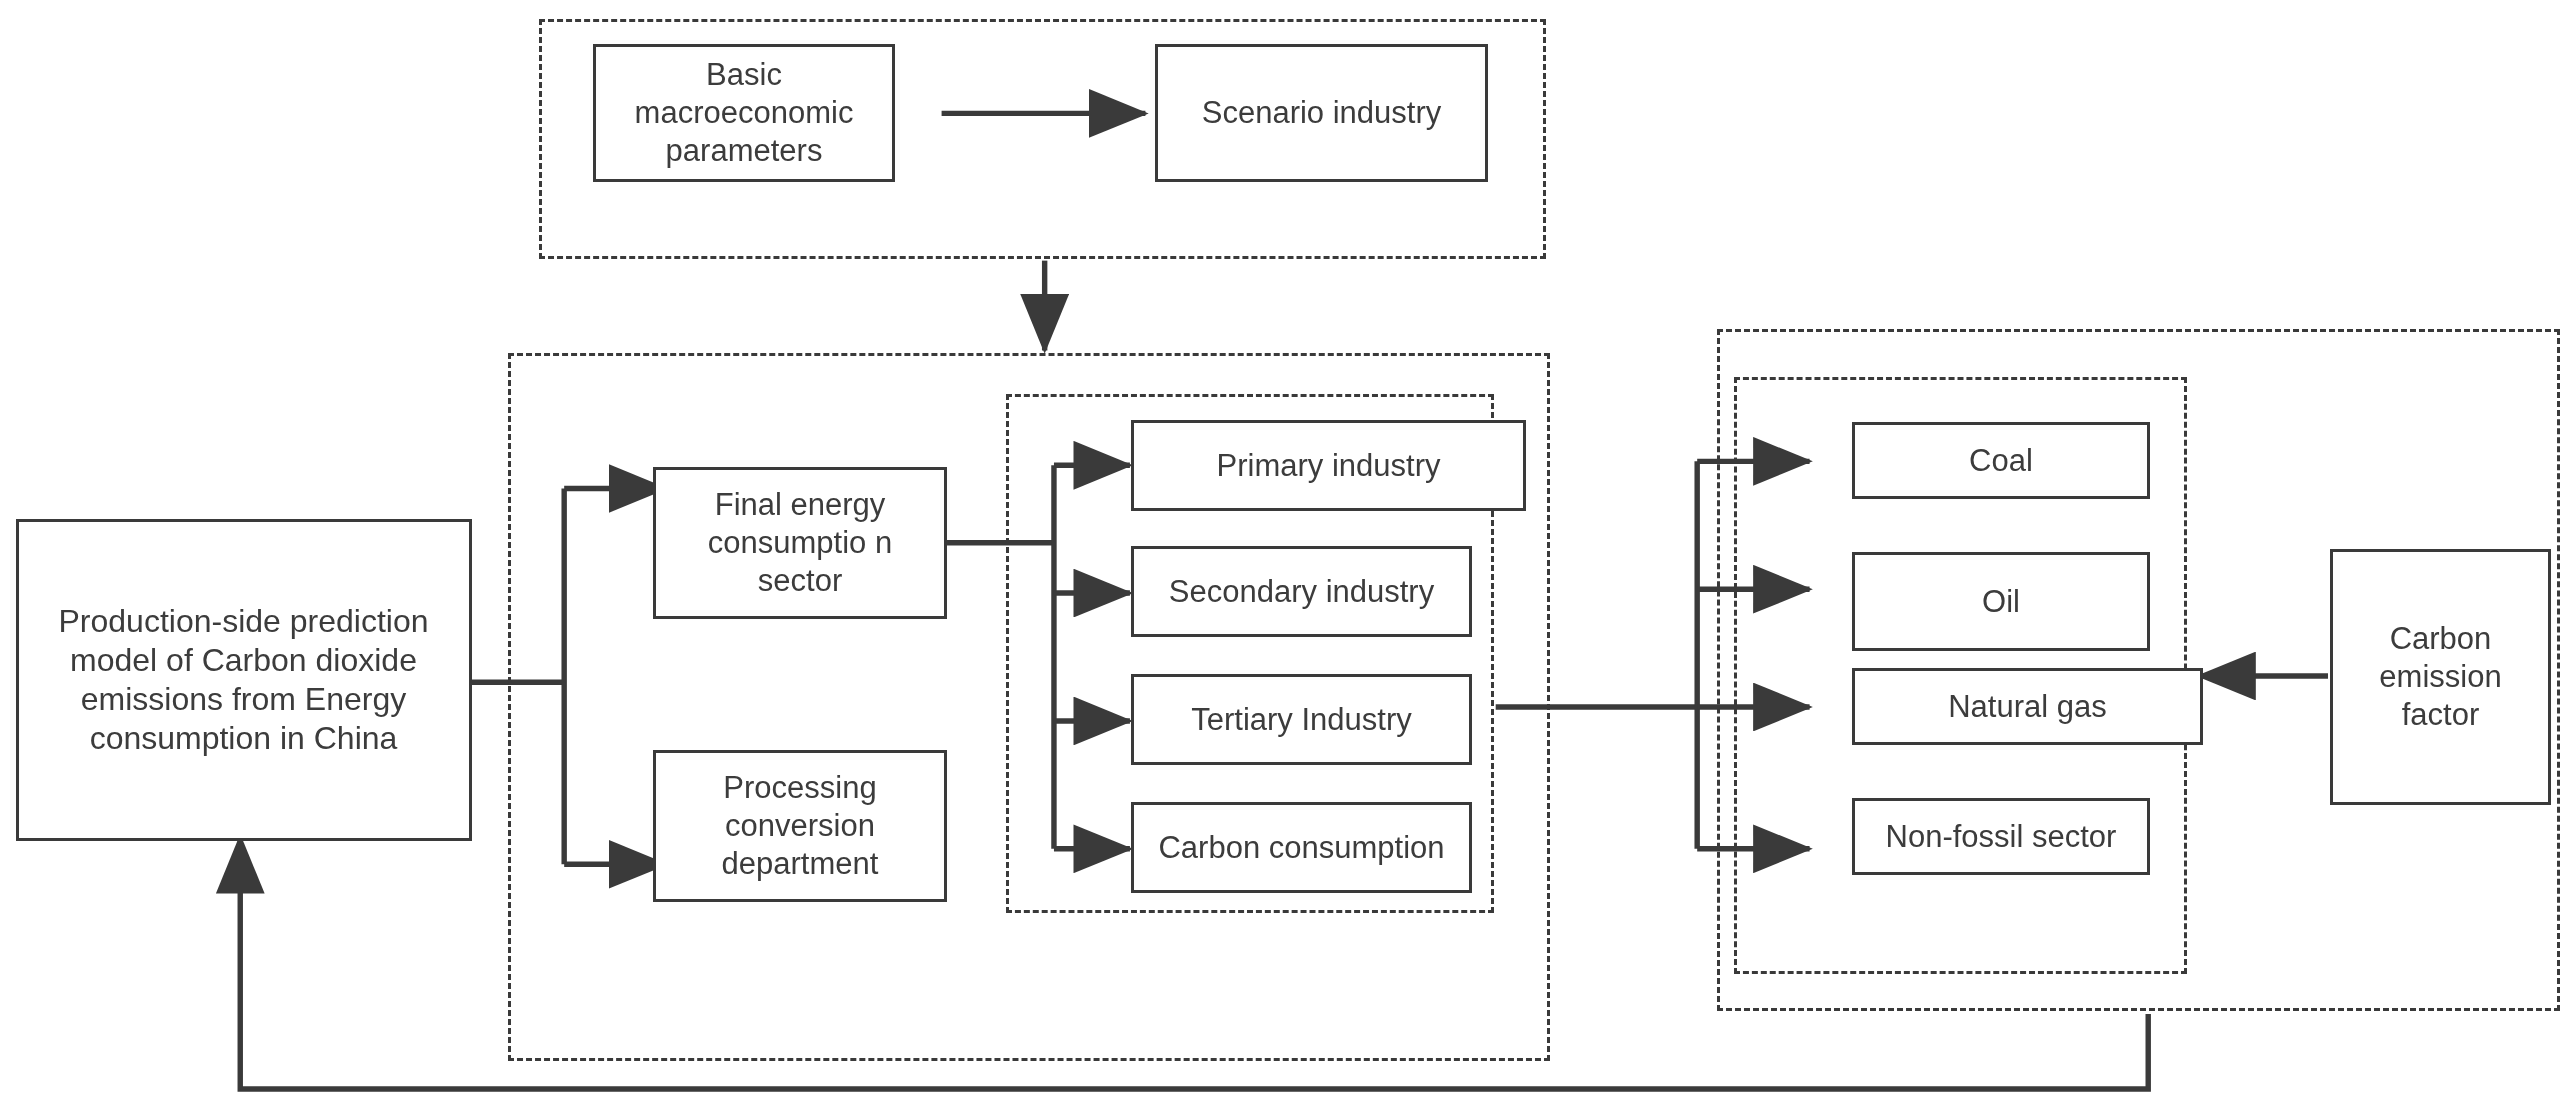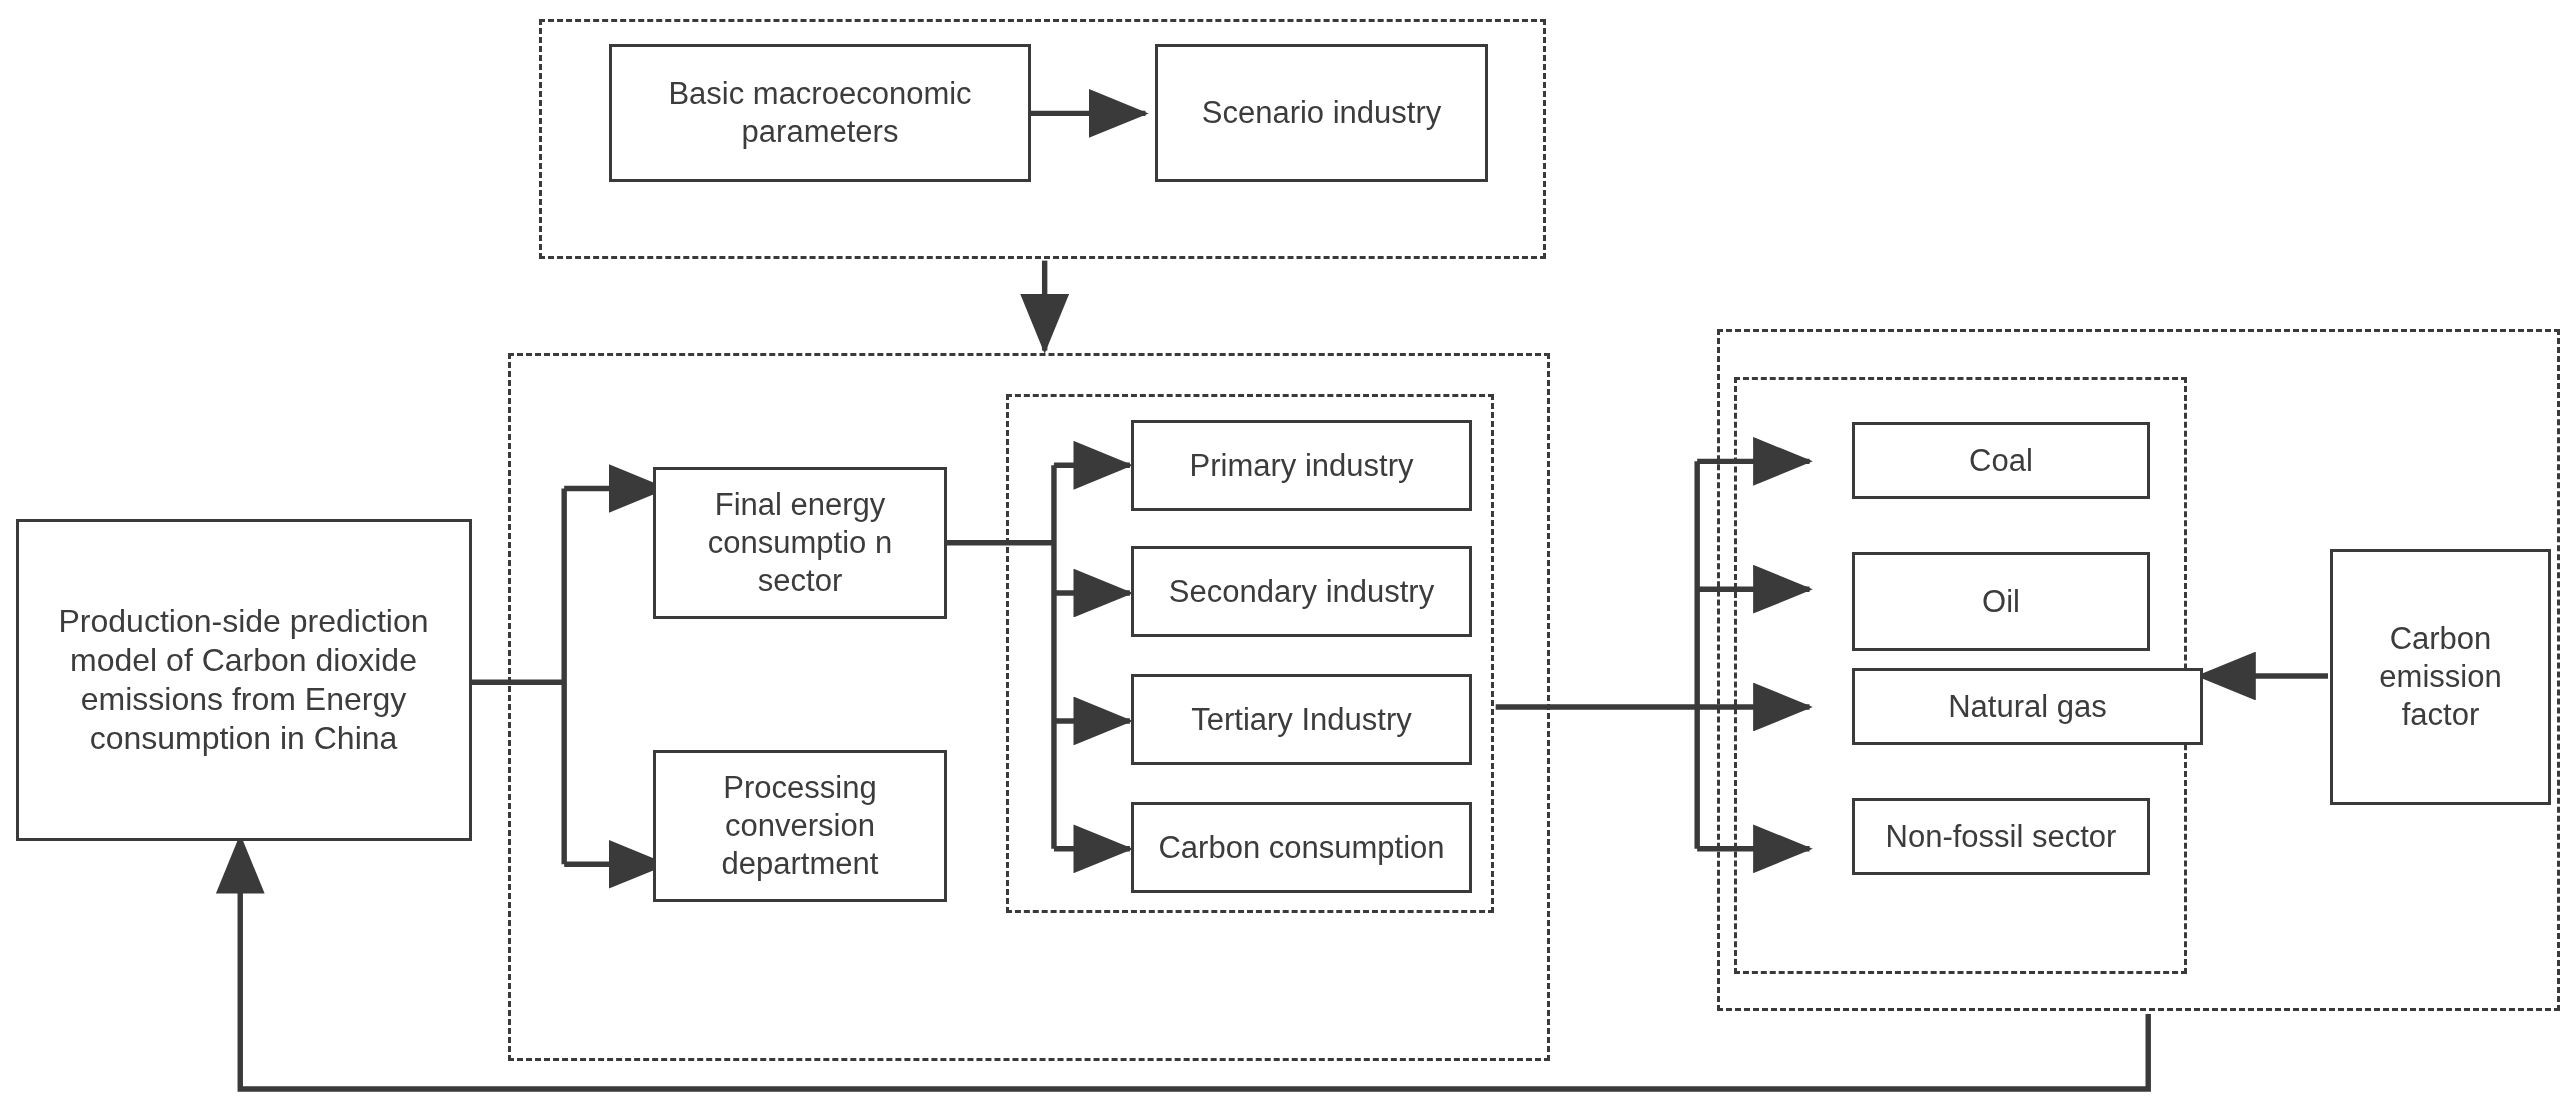--- a/index.html
+++ b/index.html
@@ -95,29 +95,29 @@
       <polyline points="2190,1095 2335,1095" marker-end="url(#ah)"></polyline>
 
       <line x1="3004" y1="872" x2="2838" y2="872" marker-end="url(#ah)"></line>
 
       <polyline points="2772,1308 2772,1405 310,1405 310,1080" marker-end="url(#ah)"></polyline>
     </g>
   </svg>
 
   <div class="node big" style="left:15.5px; top:519px; width:456px; height:322px;">Production-side prediction model of Carbon dioxide emissions from Energy consumption in China</div>
 
-  <div class="node" style="left:593px; top:44px; width:422px; height:138px;margin-left:16px;">Basic macroeconomic parameters</div>
+  <div class="node" style="left:593px; top:44px; width:302px; height:138px;">Basic macroeconomic parameters</div>
 
   <div class="node" style="left:1155px; top:44px; width:333px; height:138px;">Scenario industry</div>
 
   <div class="node" style="left:653px; top:467px; width:294px; height:152px;">Final energy consumptio n sector</div>
 
   <div class="node" style="left:653px; top:750px; width:294px; height:152px;">Processing conversion department</div>
 
-  <div class="node" style="left:1131px; top:420px; width:341px; height:91px;">Primary industry</div>
+  <div class="node" style="left:1131px; top:420px; width:395px; height:91px;">Primary industry</div>
 
   <div class="node" style="left:1131px; top:546px; width:341px; height:91px;">Secondary industry</div>
 
   <div class="node" style="left:1131px; top:674px; width:341px; height:91px;">Tertiary Industry</div>
 
   <div class="node" style="left:1131px; top:802px; width:341px; height:91px;">Carbon consumption</div>
 
   <div class="node" style="left:1852px; top:422px; width:298px; height:77px;">Coal</div>
 
   <div class="node" style="left:1852px; top:552px; width:298px; height:99px;">Oil</div>

